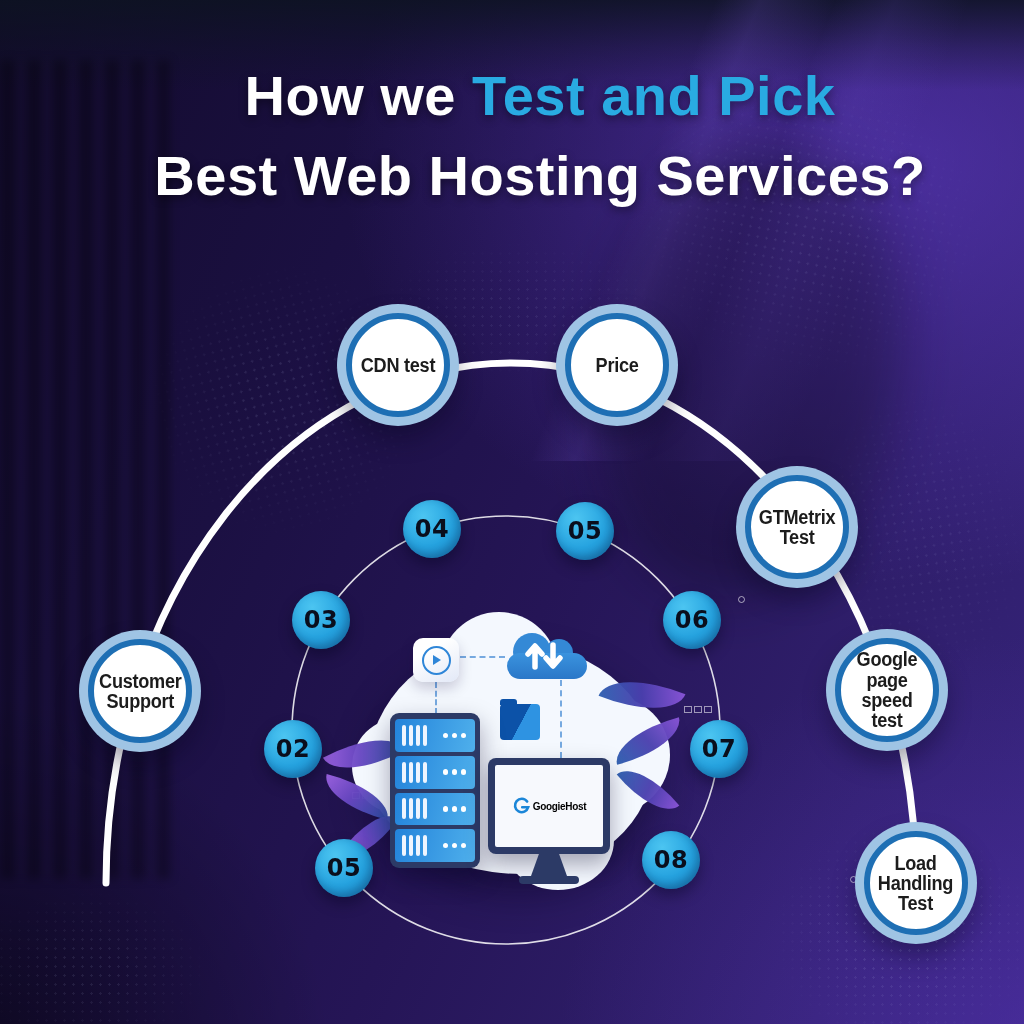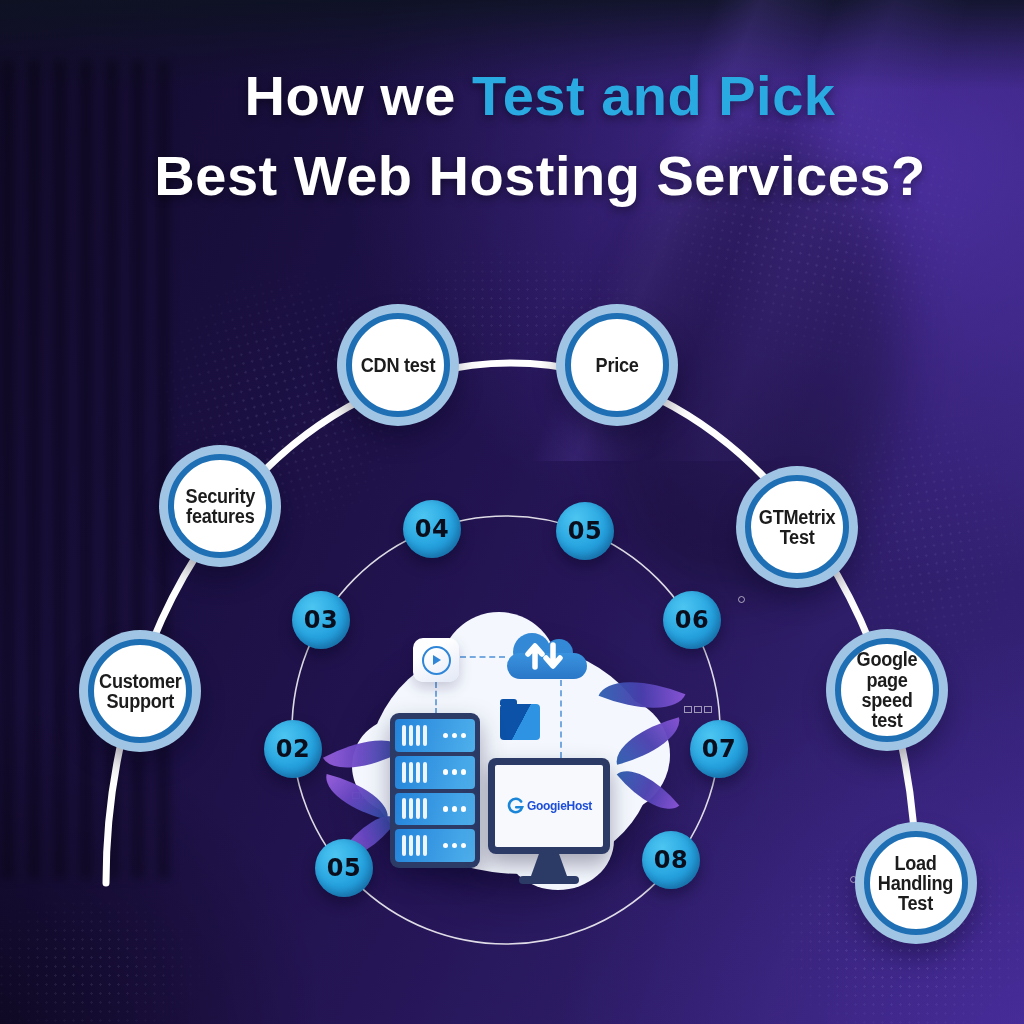--- a/index.html
+++ b/index.html
@@ -117,21 +117,21 @@
   .slots{display:flex;gap:3.5px;margin-left:7px;}
   .slots span{display:block;width:3.5px;height:21px;background:#eef5ff;border-radius:2px;}
   .unit-dots{display:flex;gap:3.5px;margin-left:auto;margin-right:9px;}
   .unit-dots span{display:block;width:5.5px;height:5.5px;border-radius:50%;background:#fff;}
 
   .monitor{position:absolute;left:158px;top:158px;z-index:4;}
   .monitor-frame{width:122px;height:96px;background:#2c3a66;border-radius:8px;padding:7px;
     box-sizing:border-box;box-shadow:0 10px 22px rgba(10,6,40,.35);}
   .screen{width:100%;height:100%;background:#f7f9fd;border-radius:2px;
     display:flex;align-items:center;justify-content:center;gap:3px;}
-  .brand-text{font-size:12px;font-weight:bold;color:#1d4ed8;letter-spacing:-.3px;}
+  .brand-text{font-size:10px;font-weight:bold;color:#000000;letter-spacing:-.3px;}
   .stand{position:absolute;left:43px;top:96px;width:36px;height:22px;background:#2c3a66;
     clip-path:polygon(22% 0,78% 0,100% 100%,0 100%);}
   .stand-base{position:absolute;left:31px;top:118px;width:60px;height:8px;border-radius:4px;
     background:#2c3a66;}
 
   
   .sq-group{position:absolute;display:flex;gap:2px;z-index:3;opacity:.55;}
   .sq-group i{display:block;width:6px;height:5px;border:1px solid #fff;}
   .tiny-dot{position:absolute;width:5px;height:5px;border:1px solid #fff;border-radius:50%;
     opacity:.6;z-index:3;}
@@ -161,24 +161,20 @@
     <path d="M 106 883 A 405 520 0 0 1 916 883" fill="none" stroke="#ffffff" stroke-width="7" stroke-linecap="round"></path>
     <circle cx="506" cy="730" r="214" fill="none" stroke="rgba(255,255,255,0.85)" stroke-width="1.6"></circle>
   </svg>
 
   <div class="node" style="left:565px;top:313px">
     <span class="node-label">Price</span>
     </div>
   <div class="node" style="left:346px;top:313px">
     <span class="node-label">CDN test</span>
     </div>
-  <div class="node" style="left:168px;top:454px">
-    <span class="node-label">Security
-features</span>
-    </div>
   <div class="node" style="left:745px;top:475px">
     <span class="node-label">GTMetrix
 Test</span>
     </div>
   <div class="node" style="left:88px;top:639px">
     <span class="node-label">Customer
 Support</span>
     </div>
   <div class="node" style="left:835px;top:638px">
     <span class="node-label">Google

